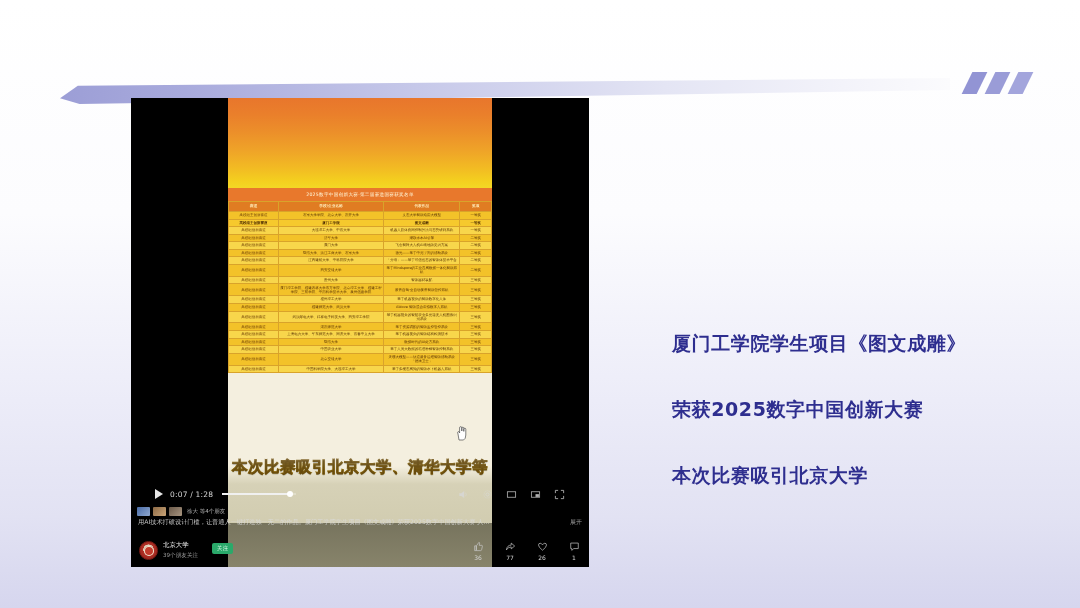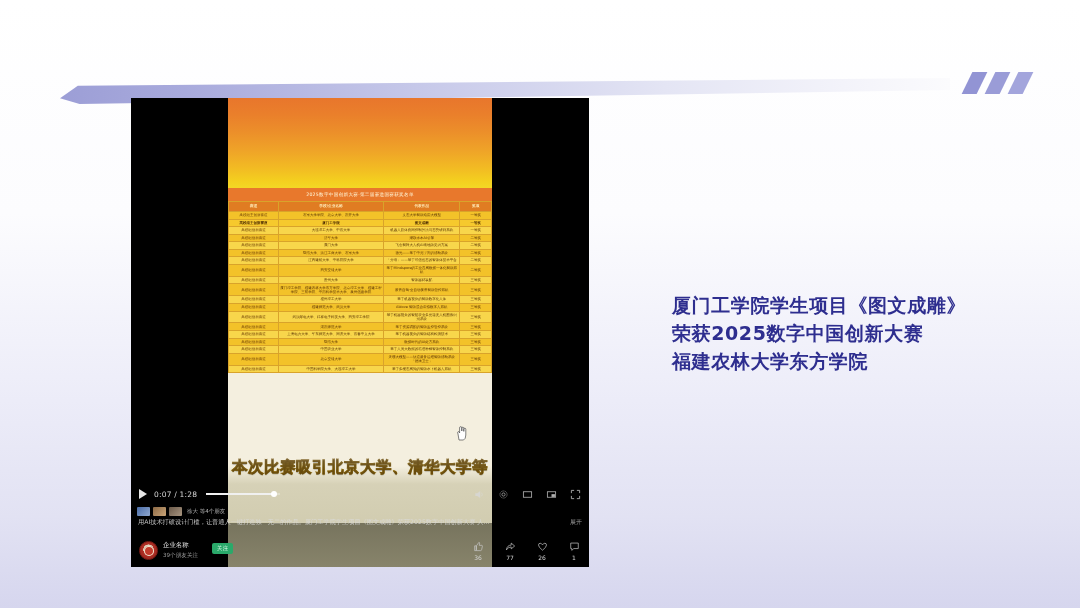--- a/index.html
+++ b/index.html
@@ -189,21 +189,21 @@
 
   
   .controls {
     position: absolute;
     left: 0;
     bottom: 62px;
     width: 100%;
     height: 22px;
     display: flex;
     align-items: center;
-    padding: 0 8px;
+    padding: 0 24px;
     color: #dcdcdc;
     z-index: 20;
   }
   .ctrl-left { display: flex; align-items: center; gap: 7px; flex: 0 0 auto; }
   .ctrl-right { display: flex; align-items: center; gap: 13px; margin-left: auto; flex: 0 0 auto; }
 
   .play-tri {
     width: 0; height: 0;
     border-left: 8px solid #e6e6e6;
     border-top: 5px solid transparent;
@@ -367,20 +367,21 @@
     top: 292px;
     width: 380px;
   }
   .cap-line {
     font-size: 19px;
     line-height: 1.47;
     color: #2e2e8f;
     font-weight: bold;
     letter-spacing: 0.6px;
     white-space: nowrap;
+    margin-top: 38px;
   }
 </style>
 </head>
 <body>
 
 <div id="slide">
 
   <div class="beam-wrap">
     <div class="beam"></div>
   </div>
@@ -577,21 +578,21 @@
         <div class="chip c3"></div>
         <div class="chips-text">徐大 等4个朋友</div>
       </div>
 
       <div class="desc">用AI技术打破设计门槛，让普通人一键打造独一无二的作品。厦门工学院学生项目《图文成雕》荣获2025数字中国创新大赛·人...</div>
       <div class="desc-more">展开</div>
 
       <div class="channel">
         <div class="avatar"></div>
         <div class="ch-meta">
-          <div class="ch-name">企业名称</div>
+          <div class="ch-name">北京大学</div>
           <div class="ch-subs">39个朋友关注</div>
         </div>
       </div>
       <div class="follow-btn">关注</div>
 
       <div class="engage">
         <div class="eng-item">
           <svg width="11" height="11" viewBox="0 0 16 16">
             <path d="M5 14 V7 L8.5 2 Q10 2 9.6 4 L9 6.3 H13 Q14 6.5 13.6 8 L12.6 12.4 Q12.3 14 11 14 Z M2.4 14 V7 H4.6 V14 Z" fill="none" stroke="#c9c9c9" stroke-width="1"></path>
           </svg>
@@ -615,16 +616,16 @@
           </svg>
           <div class="eng-count">1</div>
         </div>
       </div>
     </div>
   </div>
 
   <div id="caption">
     <div class="cap-line">厦门工学院学生项目《图文成雕》</div>
     <div class="cap-line">荣获2025数字中国创新大赛</div>
-    <div class="cap-line">福建农林大学东方学院</div>
+    <div class="cap-line">本次比赛吸引北京大学</div>
   </div>
 
 </div>
 
 </body></html>

